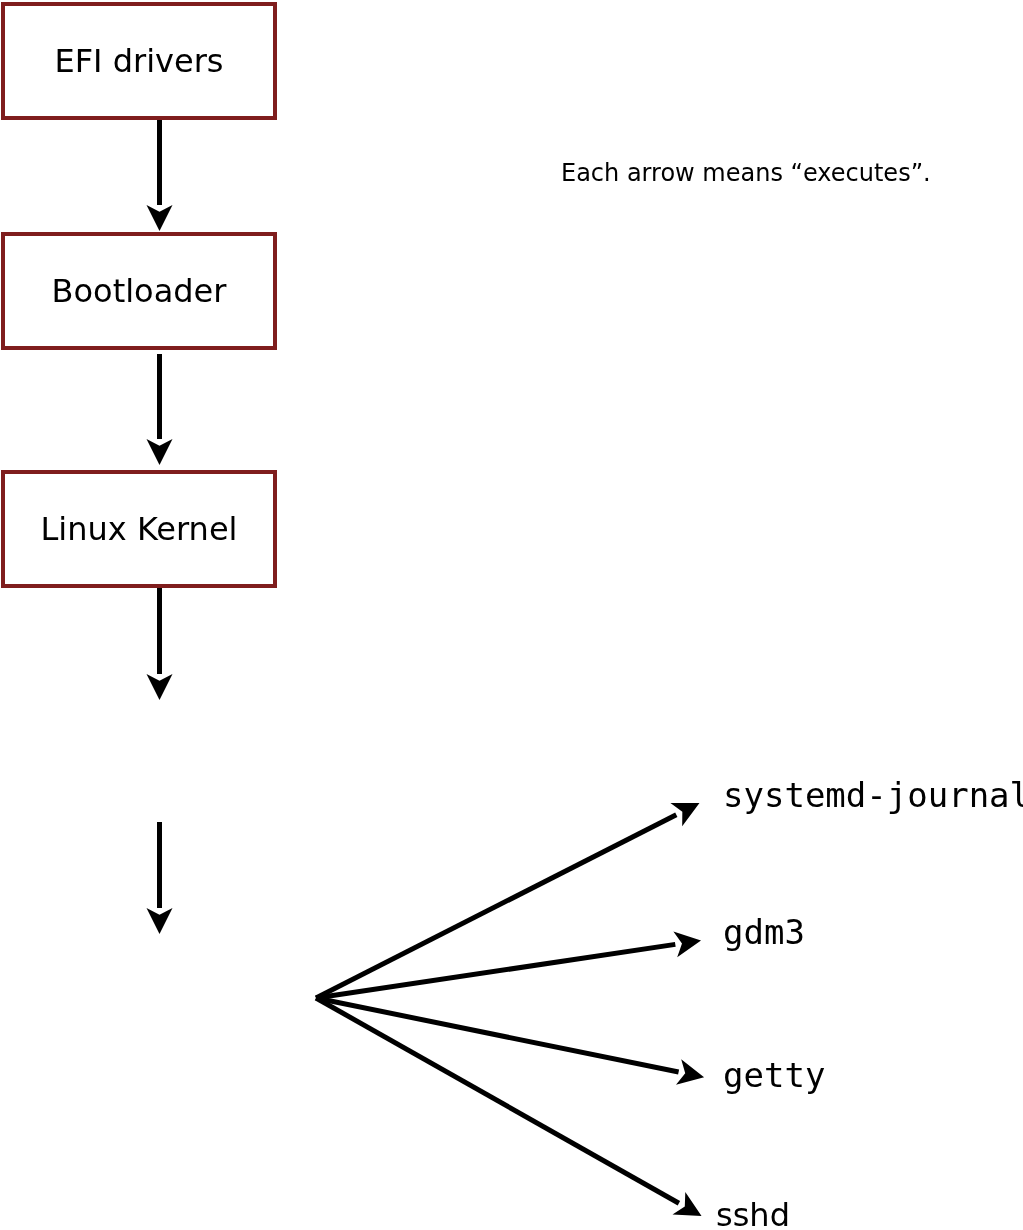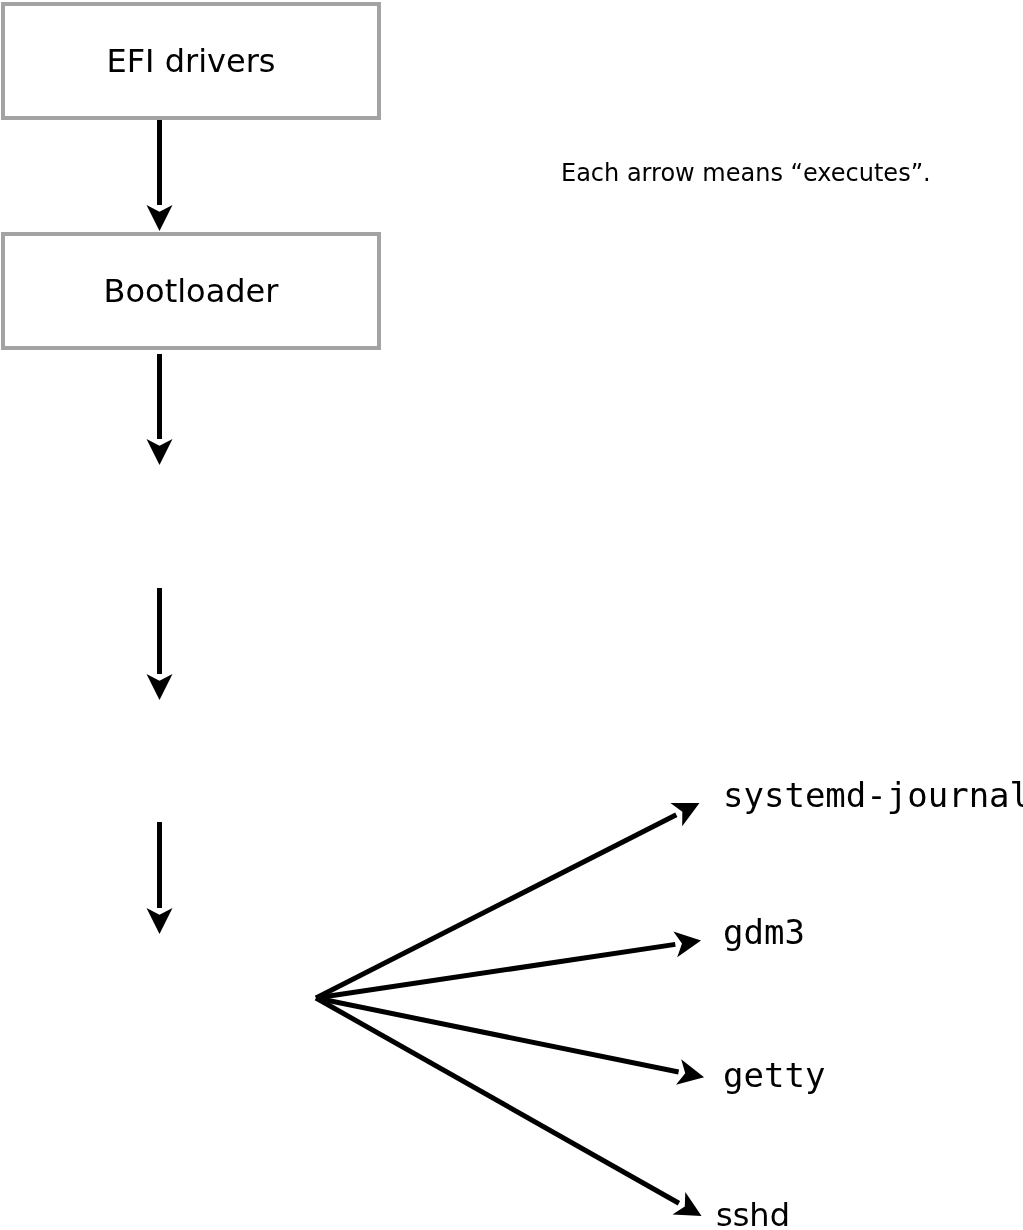--- a/index.html
+++ b/index.html
@@ -19,24 +19,24 @@
   .arrow-layer {
     position: absolute;
     left: 0;
     top: 0;
     width: 1023px;
     height: 1230px;
   }
   .flow-box {
     position: absolute;
     left: 1px;
-    width: 380px;
+    width: 276px;
     height: 118px;
     box-sizing: border-box;
-    border: 4px solid #a3a3a3;
+    border: 4px solid #7f1d1d;
     background: #ffffff;
     display: flex;
     align-items: center;
     justify-content: center;
   }
   .flow-box .box-label {
     font-size: 32px;
     line-height: 1;
     white-space: nowrap;
   }
@@ -91,20 +91,23 @@
     <line x1="316" y1="998" x2="678.6" y2="1072" stroke="#000000" stroke-width="5" marker-end="url(#ah)"></line>
     <line x1="316" y1="998" x2="678.9" y2="1203.2" stroke="#000000" stroke-width="5" marker-end="url(#ah)"></line>
   </svg>
 
   <div class="flow-box box-pos-0">
     <span class="box-label">EFI drivers</span>
   </div>
   <div class="flow-box box-pos-1">
     <span class="box-label">Bootloader</span>
   </div>
+  <div class="flow-box box-pos-2">
+    <span class="box-label">Linux Kernel</span>
+  </div>
 
   <div class="annotation">Each arrow means “executes”.</div>
 
   <div class="proc-label proc-pos-0">systemd-journal</div>
   <div class="proc-label proc-pos-1">gdm3</div>
   <div class="proc-label proc-pos-2">getty</div>
   <div class="proc-label sans proc-pos-3">sshd</div>
 
 </div>
 

